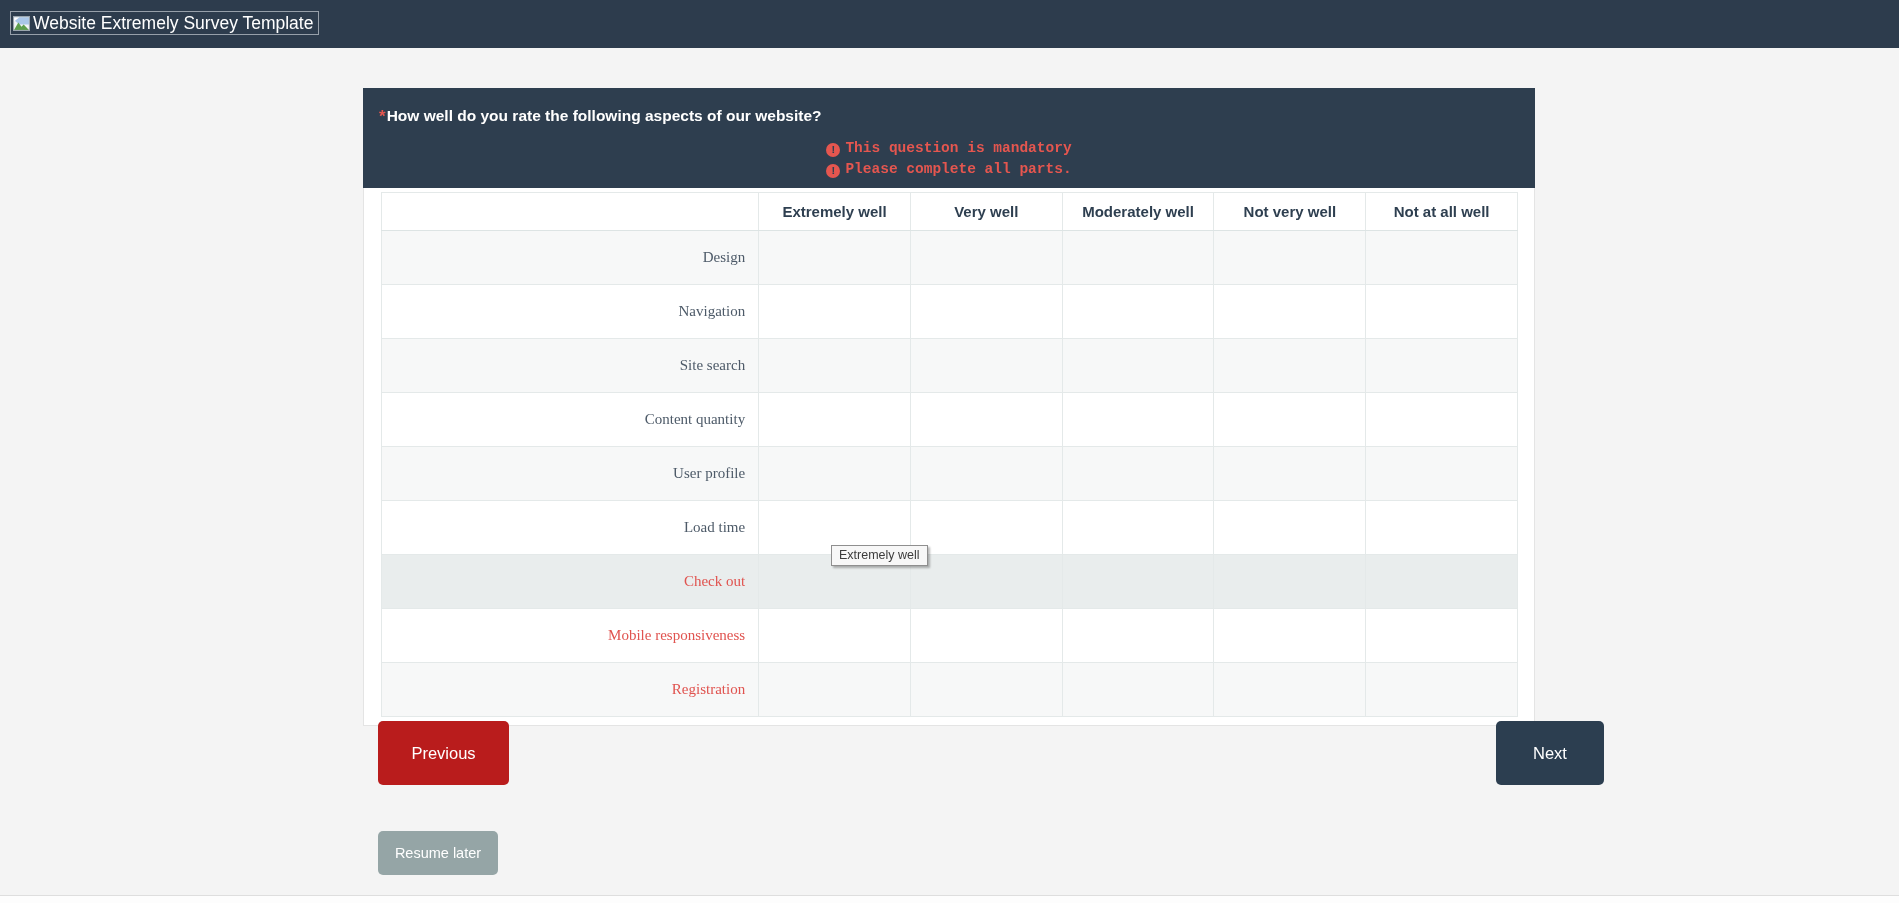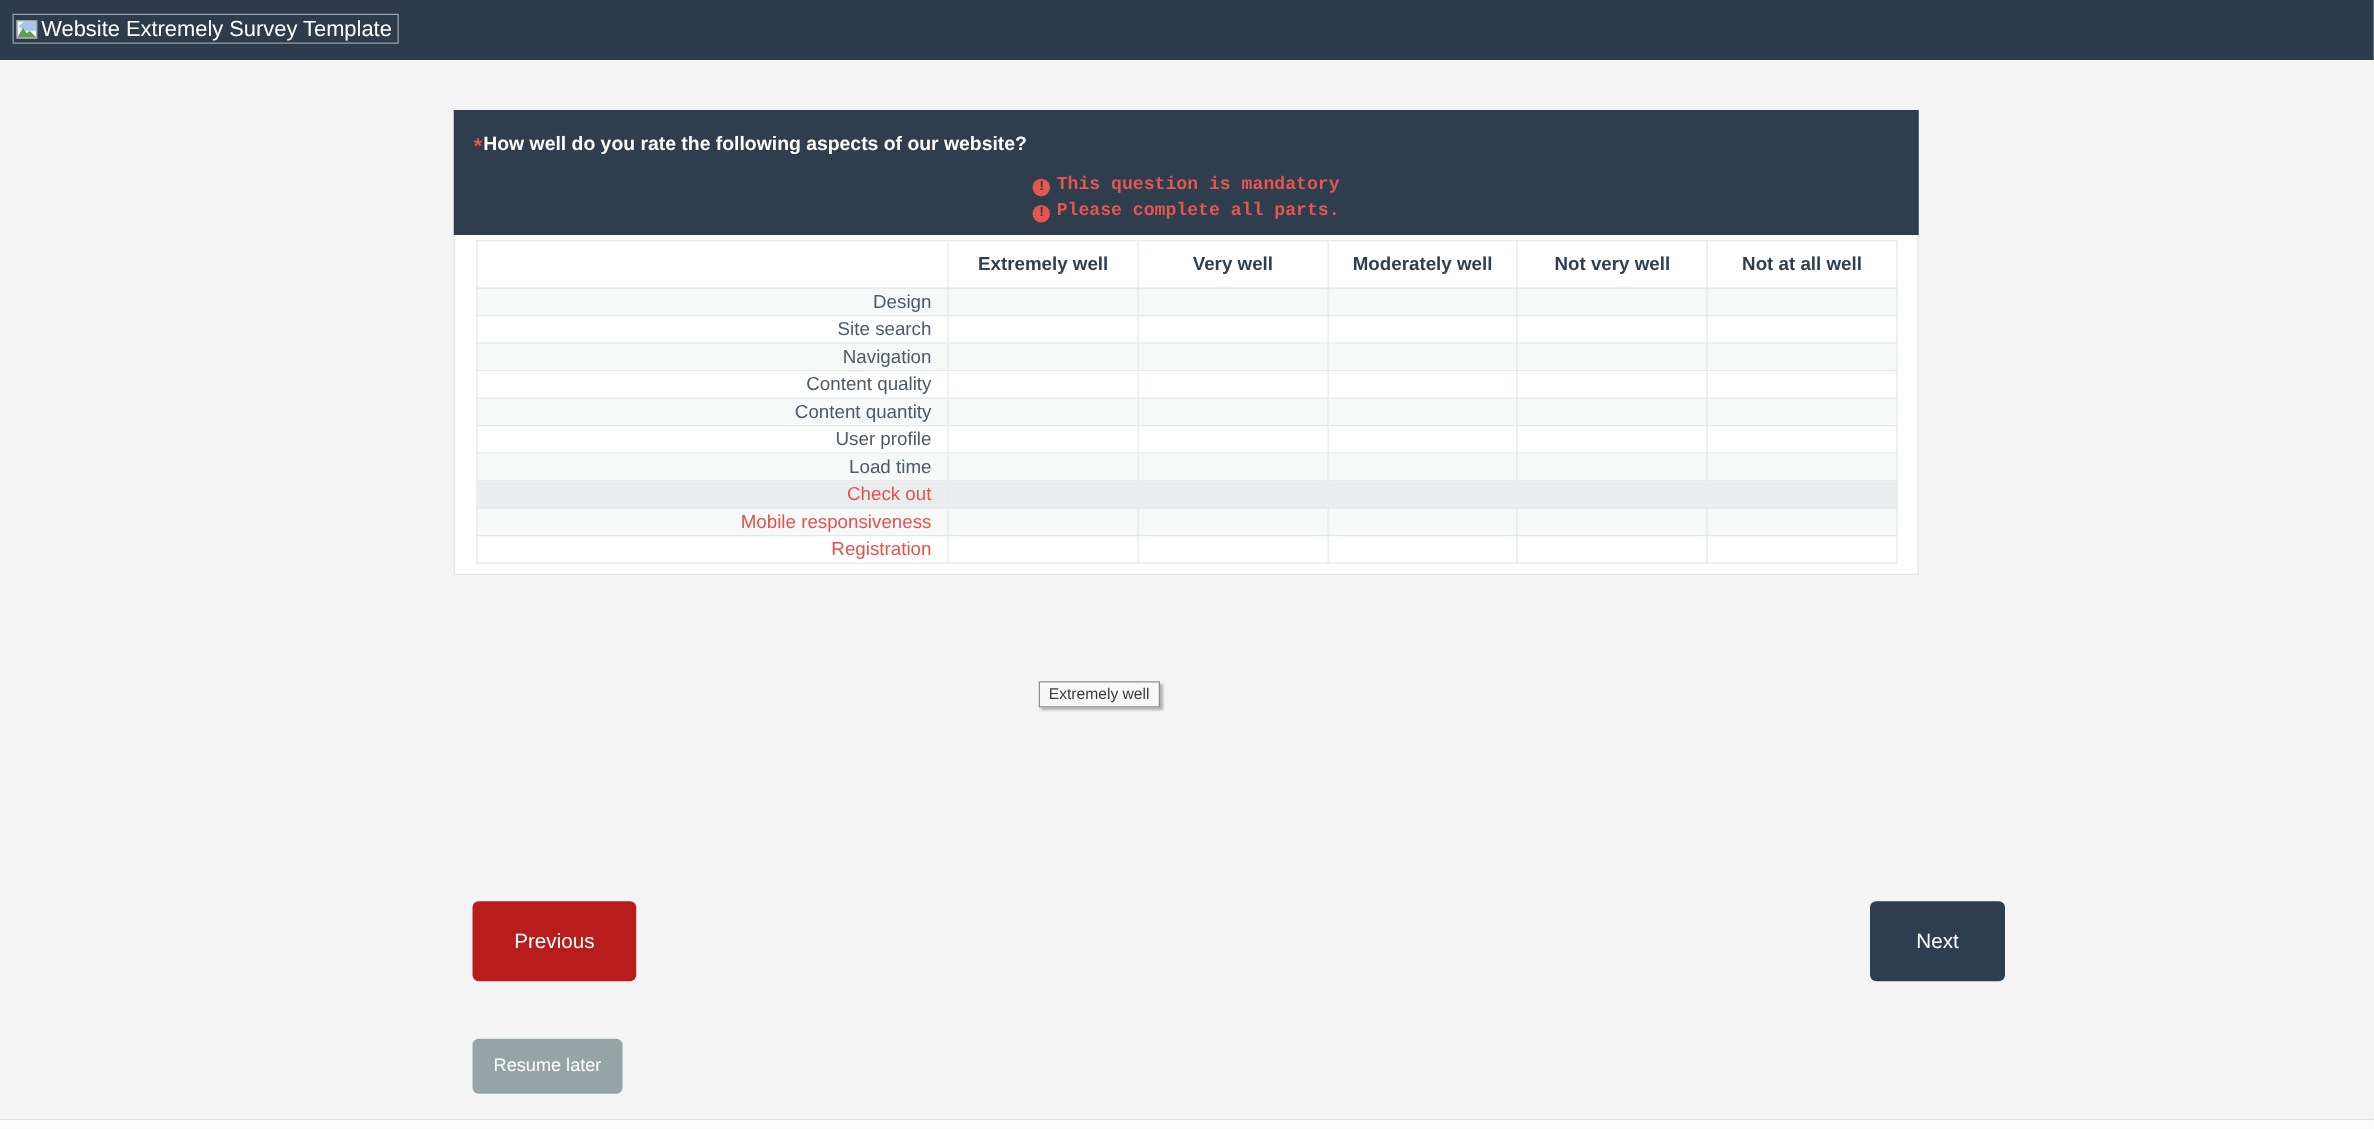--- a/index.html
+++ b/index.html
@@ -60,21 +60,21 @@
     width: 100%; border-collapse: collapse; table-layout: fixed;
     border: 1px solid #e6eaea;
   }
   table.matrix th, table.matrix td { border: 1px solid #e4e9e9; }
   table.matrix thead th {
     height: 38px; background: #ffffff;
     color: #2e3f50; font-size: 15px; font-weight: 700; text-align: center;
     border-bottom: 1px solid #dde4e4;
   }
   th.label-col, td.row-label { width: 33.2%; }
-  table.matrix td { height: 22px; }
+  table.matrix td { height: 54px; font-family: Liberation Serif, serif; }
   td.row-label {
     text-align: right; padding-right: 13px;
     color: #4d5a68; font-size: 15px;
   }
   tbody tr { border-top: 1px solid #ebeeee; }
   tbody tr:nth-child(odd) { background: #f7f8f8; }
   tbody tr:nth-child(even) { background: #ffffff; }
   tbody tr.highlighted { background: #e9eded !important; }
   tr.error-row td.row-label { color: #e0534f; }
   td.answer-cell { cursor: pointer; }
@@ -155,37 +155,29 @@
       <tbody id="matrix-body">
           <tr>
             <td class="row-label">Design</td>
             <td class="answer-cell"></td>
             <td class="answer-cell"></td>
             <td class="answer-cell"></td>
             <td class="answer-cell"></td>
             <td class="answer-cell"></td>
           </tr>
           <tr>
+            <td class="row-label">Navigation</td>
+            <td class="answer-cell"></td>
+            <td class="answer-cell"></td>
+            <td class="answer-cell"></td>
+            <td class="answer-cell"></td>
+            <td class="answer-cell"></td>
+          </tr>
+          <tr>
             <td class="row-label">Site search</td>
-            <td class="answer-cell"></td>
-            <td class="answer-cell"></td>
-            <td class="answer-cell"></td>
-            <td class="answer-cell"></td>
-            <td class="answer-cell"></td>
-          </tr>
-          <tr>
-            <td class="row-label">Navigation</td>
-            <td class="answer-cell"></td>
-            <td class="answer-cell"></td>
-            <td class="answer-cell"></td>
-            <td class="answer-cell"></td>
-            <td class="answer-cell"></td>
-          </tr>
-          <tr>
-            <td class="row-label">Content quality</td>
             <td class="answer-cell"></td>
             <td class="answer-cell"></td>
             <td class="answer-cell"></td>
             <td class="answer-cell"></td>
             <td class="answer-cell"></td>
           </tr>
           <tr>
             <td class="row-label">Content quantity</td>
             <td class="answer-cell"></td>
             <td class="answer-cell"></td>

